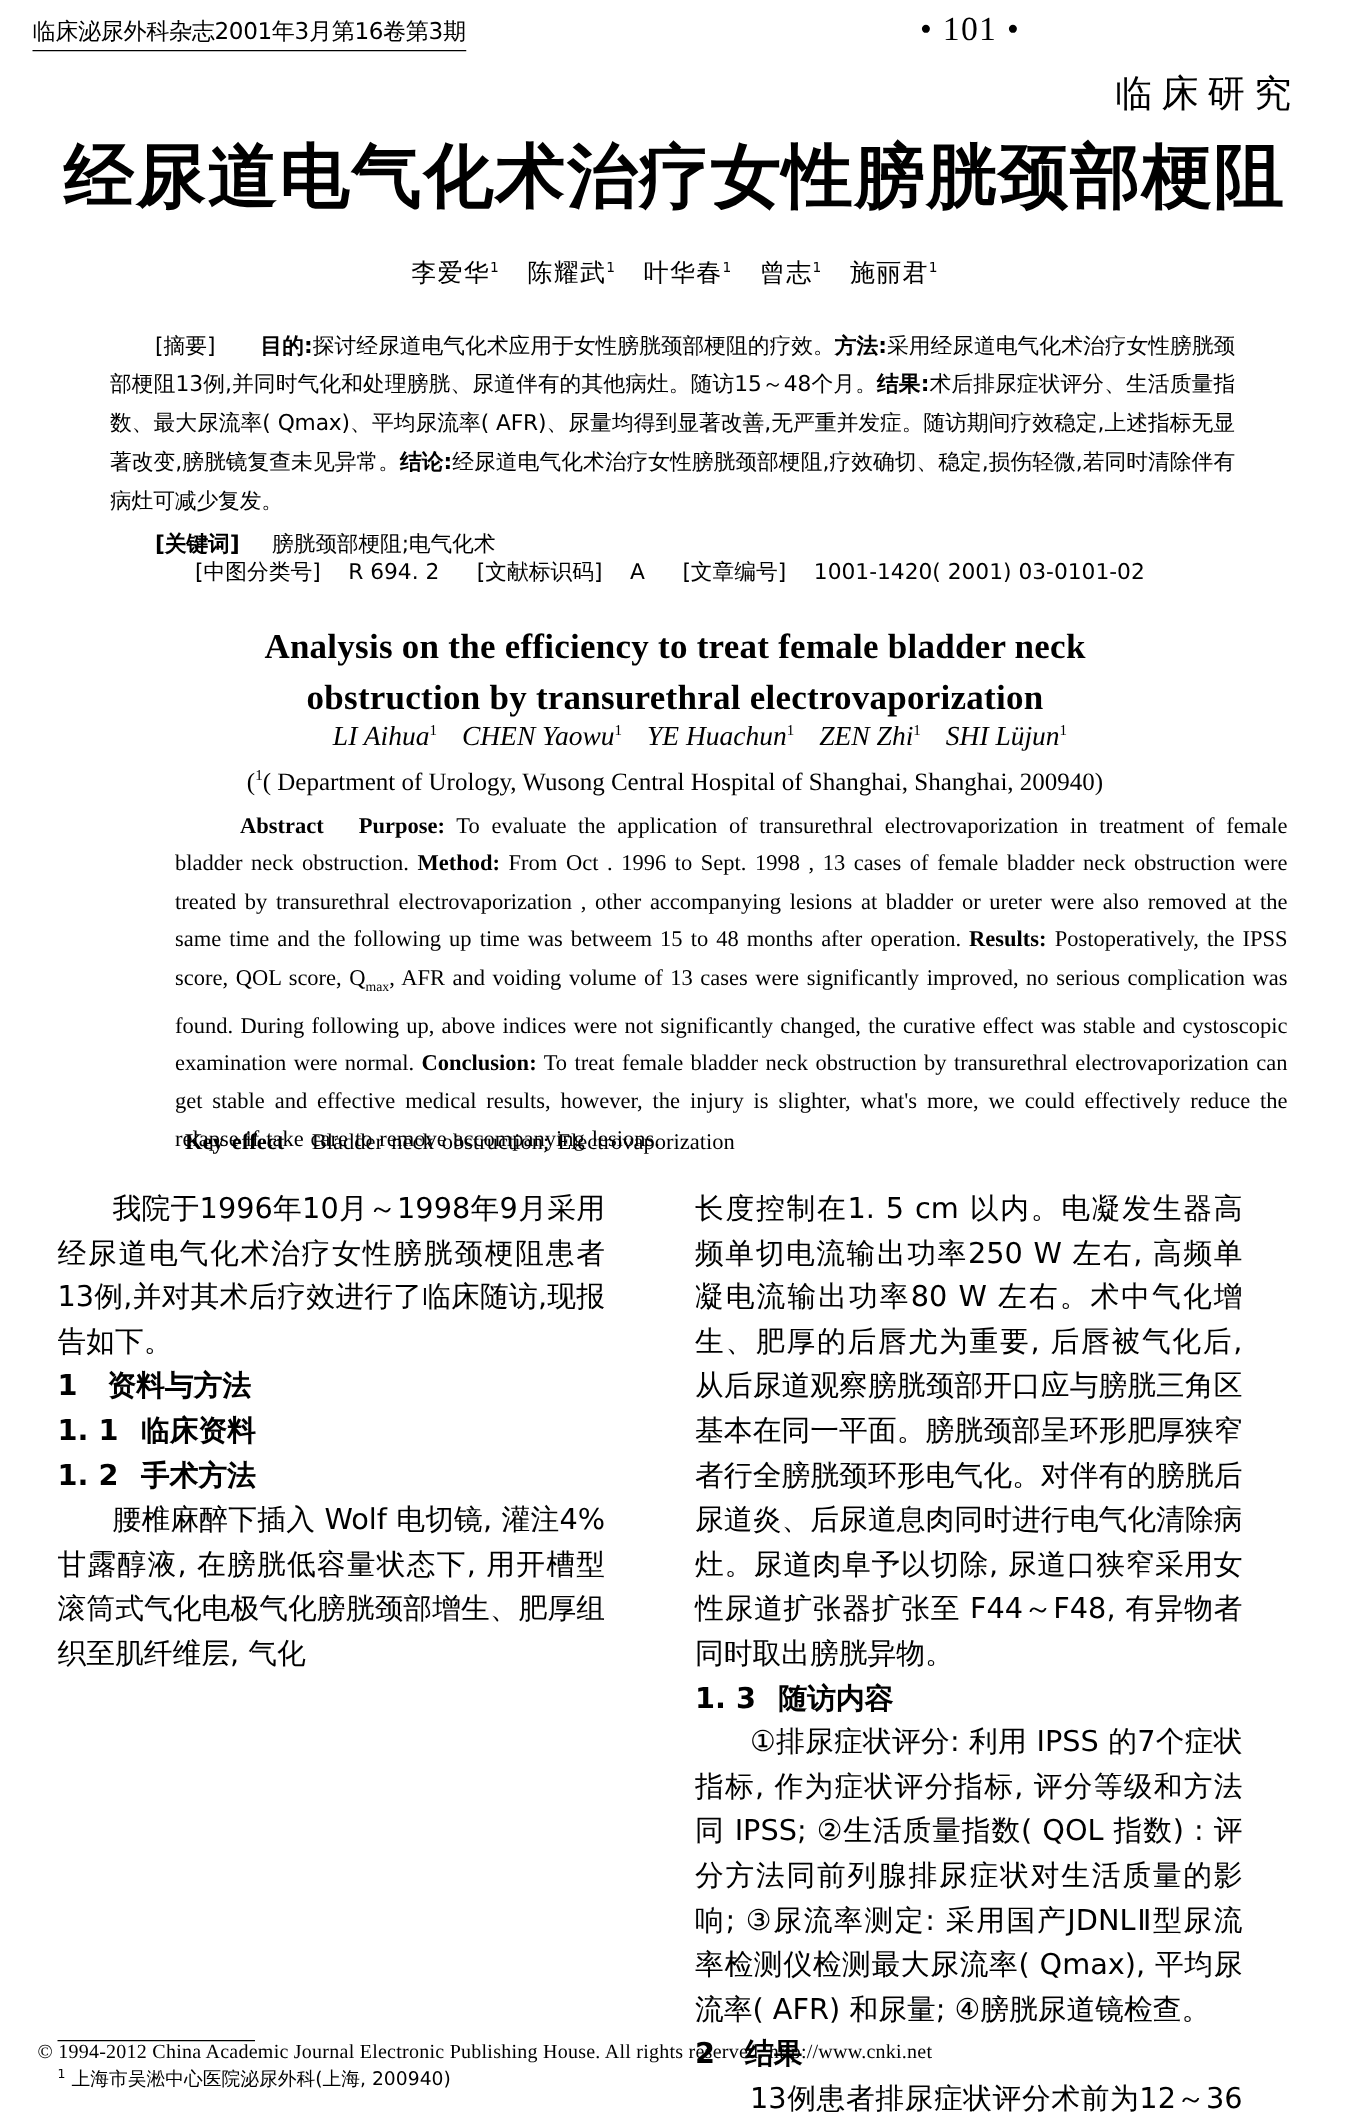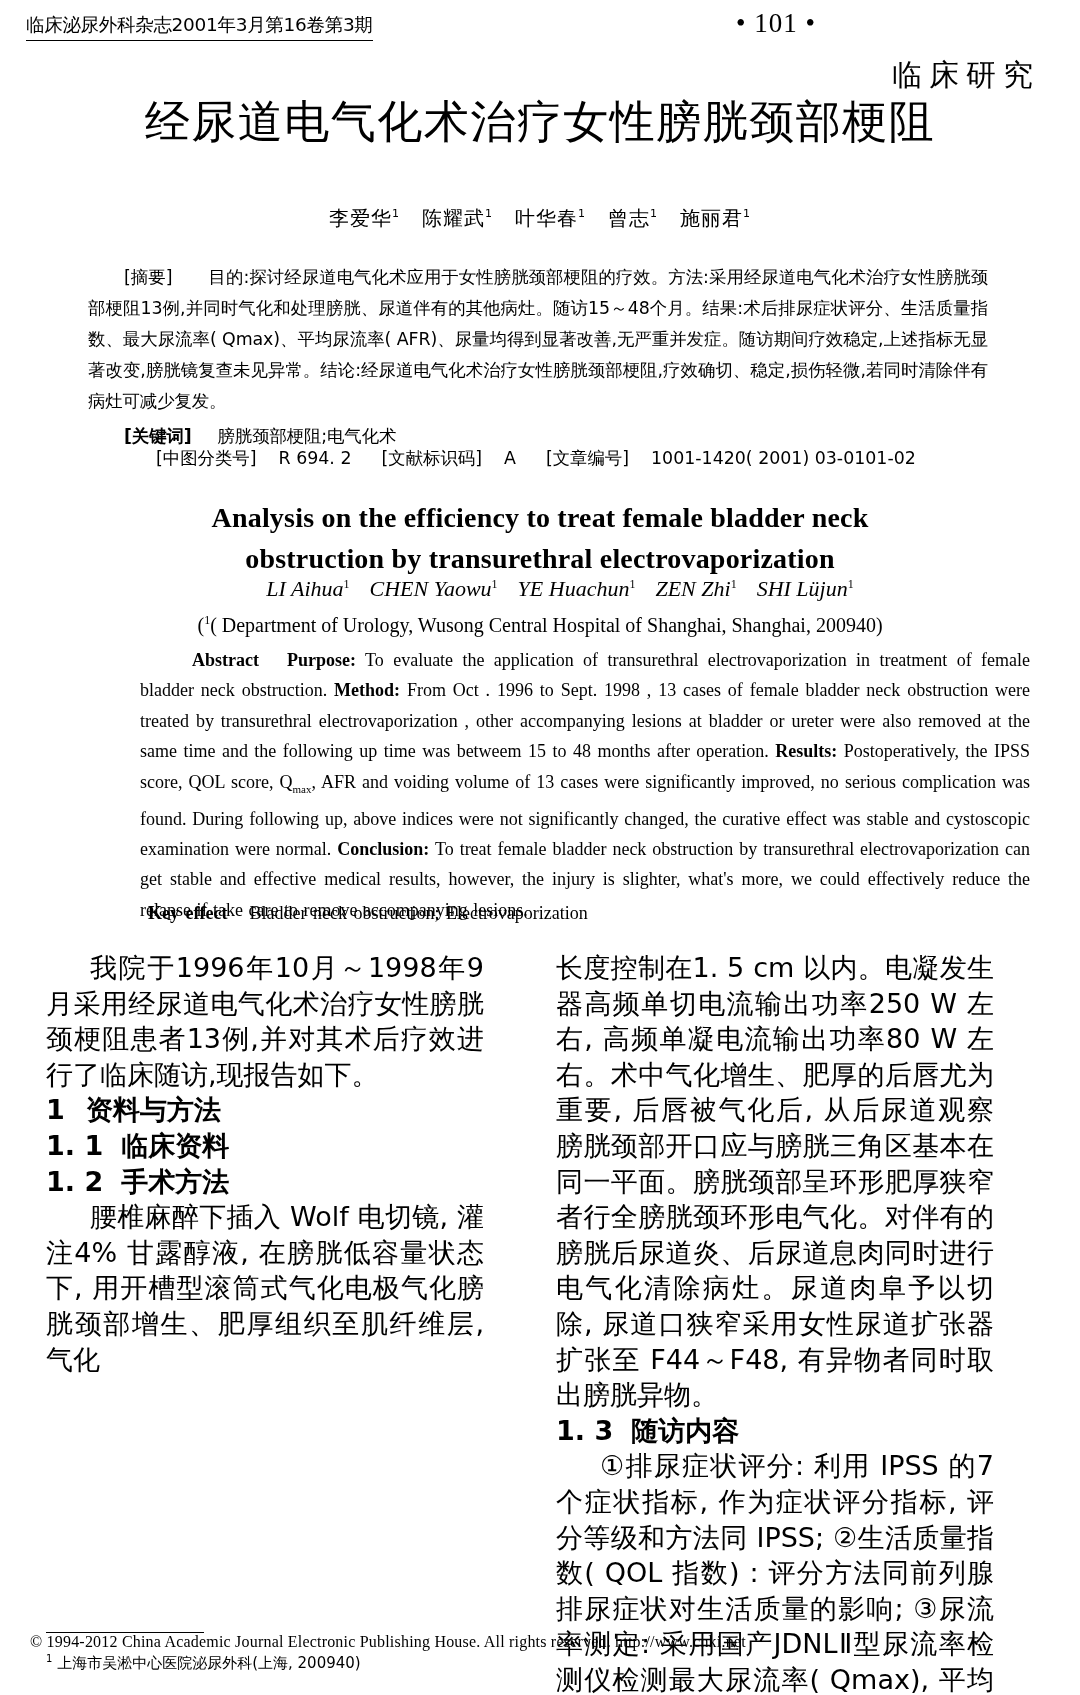--- a/index.html
+++ b/index.html
@@ -59,27 +59,27 @@
     right: 40px;
     font-family: Liberation Serif, serif;
     font-size: 30px;
     letter-spacing: 7px;
     white-space: nowrap;
   }
 
   
   .cn-title {
     position: absolute;
-    top: 92px;
-    left: 0;
-    width: 100%;
-    text-align: center;
-    font-family: "DejaVu Sans", "Liberation Sans", sans-serif;
-    font-size: 45px;
-    font-weight: 400;
+    top: 104px;
+    left: 0;
+    width: 100%;
+    text-align: center;
+    font-family: "DejaVu Sans", "Liberation Sans", sans-serif;
+    font-size: 56px;
+    font-weight: 700;
     letter-spacing: 1.5px;
     white-space: nowrap;
   }
 
   .cn-authors {
     position: absolute;
     top: 205px;
     left: 0;
     width: 100%;
     text-align: center;
@@ -100,21 +100,21 @@
     top: 262px;
     left: 88px;
     width: 900px;
     font-family: "DejaVu Sans", "Liberation Sans", sans-serif;
     font-size: 17.4px;
     line-height: 31px;
     text-align: justify;
     letter-spacing: -0.1px;
   }
   .abstract-cn .indent { display: inline-block; width: 36px; }
-  .abstract-cn b { font-weight: 400; }
+  .abstract-cn b { font-weight: 700; }
   .kw-line {
     margin-top: 4px;
   }
   .kw-line .lbl { font-weight: 700; }
   .kw-line .sp { display: inline-block; width: 26px; }
 
   .class-line {
     position: absolute;
     top: 443px;
     left: 110px;
@@ -205,21 +205,21 @@
     top: 950px;
     left: 46px;
     width: 990px;
     height: 700px;
   }
   .col {
     position: absolute;
     top: 0;
     width: 438px;
     font-family: "DejaVu Sans", "Liberation Sans", sans-serif;
-    font-size: 27px;
+    font-size: 23px;
     line-height: 35.6px;
     text-align: justify;
     letter-spacing: 0px;
   }
   .col-left { left: 0; }
   .col-right { left: 510px; }
 
   .col p { margin: 0; }
   .col p.para { text-indent: 44px; }
   .hd1 {

